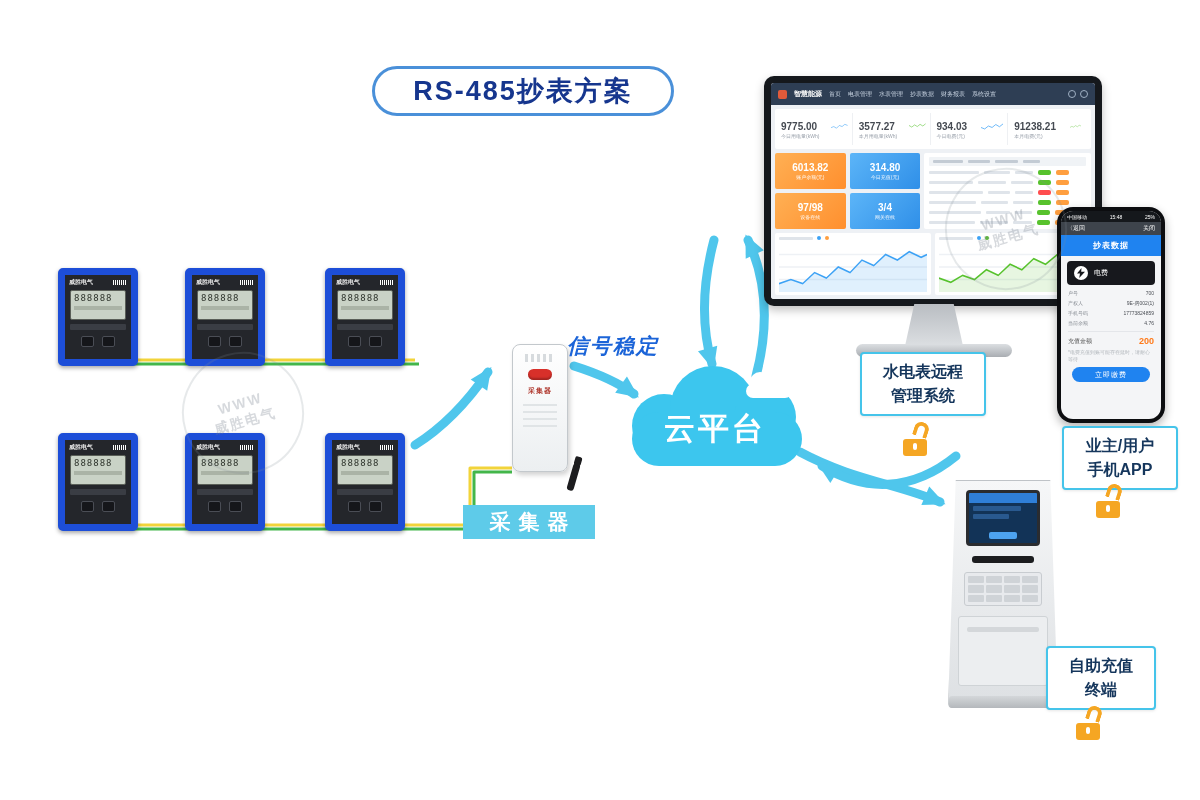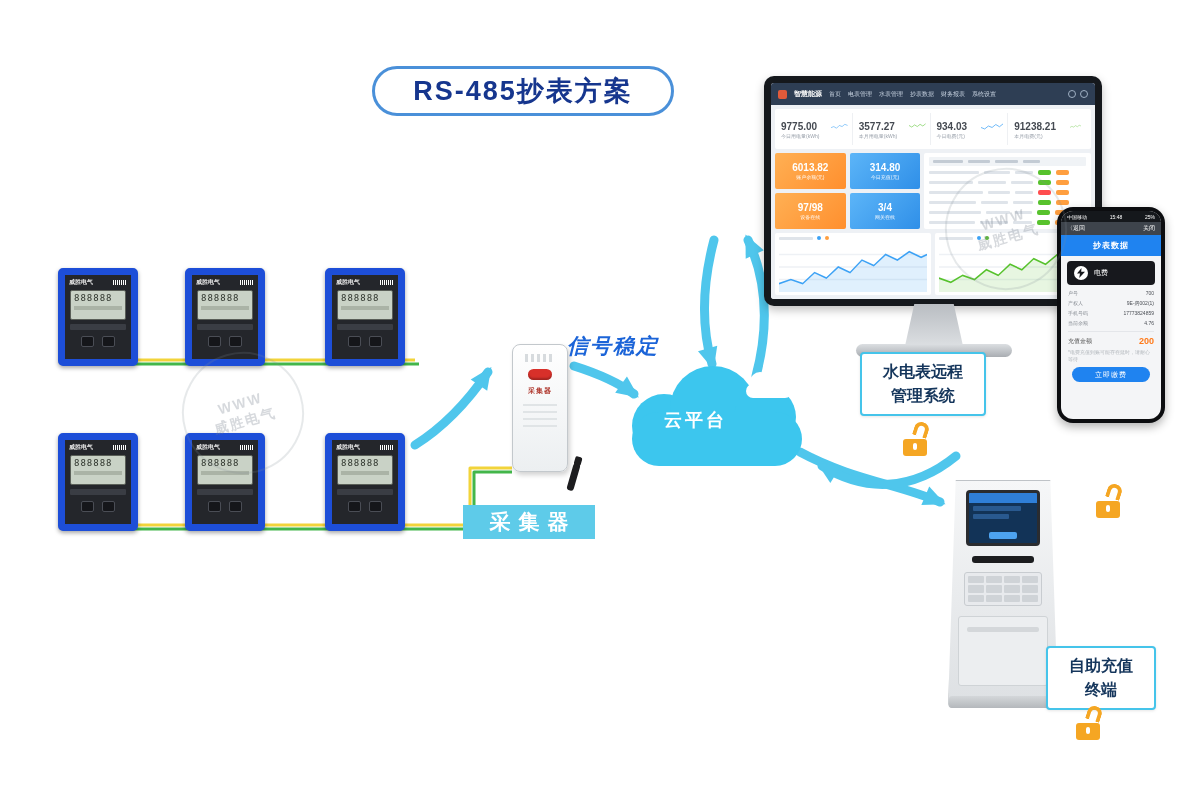--- a/index.html
+++ b/index.html
@@ -41,21 +41,21 @@
     display:flex;align-items:center;justify-content:center;font-size:21px;font-weight:bold;letter-spacing:8px;text-indent:8px;}
 
   .signal-text{position:absolute;left:567px;top:332px;font-size:21px;font-weight:bold;font-style:italic;color:#1b64d8;letter-spacing:2px;}
 
   
   .cloud{position:absolute;left:630px;top:360px;width:182px;height:110px;}
   .cloud i{position:absolute;background:#3cc6ee;border-radius:50%;}
   .cloud .cb{position:absolute;left:2px;top:52px;width:170px;height:54px;background:#3cc6ee;border-radius:27px;}
   .cloud .wc{position:absolute;background:#fff;border-radius:50%;}
   .cloud .wcb{position:absolute;left:116px;top:24px;width:46px;height:14px;background:#fff;border-radius:7px;}
-  .cloud-label{position:absolute;left:34px;top:48px;color:#fff;font-size:18px;font-weight:bold;letter-spacing:3px;font-family:Liberation Mono, monospace;}
+  .cloud-label{position:absolute;left:34px;top:48px;color:#fff;font-size:31px;font-weight:bold;letter-spacing:3px;font-family:Liberation Mono, monospace;}
 
   
   .monitor{position:absolute;left:764px;top:76px;width:338px;height:230px;background:#15181c;border-radius:10px;padding:7px;box-sizing:border-box;
     box-shadow:0 4px 10px rgba(0,0,0,.25);}
   .monitor-screen{width:100%;height:100%;background:#fff;border-radius:3px;overflow:hidden;display:flex;flex-direction:column;}
   .monitor-neck{position:absolute;left:905px;top:304px;width:58px;height:42px;background:linear-gradient(#b9bdc2,#dcdfe2);
     clip-path:polygon(16% 0,84% 0,100% 100%,0 100%);}
   .monitor-base{position:absolute;left:856px;top:344px;width:156px;height:13px;background:linear-gradient(#dcdfe2,#a9adb2);border-radius:7px;}
 
   
@@ -532,20 +532,24 @@
     <div class="kiosk-door">
         <i></i>
       </div>
     <div class="kiosk-base"></div>
   </div>
 
   <div class="callout callout-system">
     <div>水电表远程</div>
     <div>管理系统</div>
   </div>
+  <div class="callout callout-app">
+    <div>业主/用户</div>
+    <div>手机APP</div>
+  </div>
   <div class="callout callout-kiosk">
     <div>自助充值</div>
     <div>终端</div>
   </div>
 
   <div class="padlock padlock-system">
       <span class="shackle"></span>
       <span class="lock-body"></span>
       <span class="keyhole"></span>
     </div>

